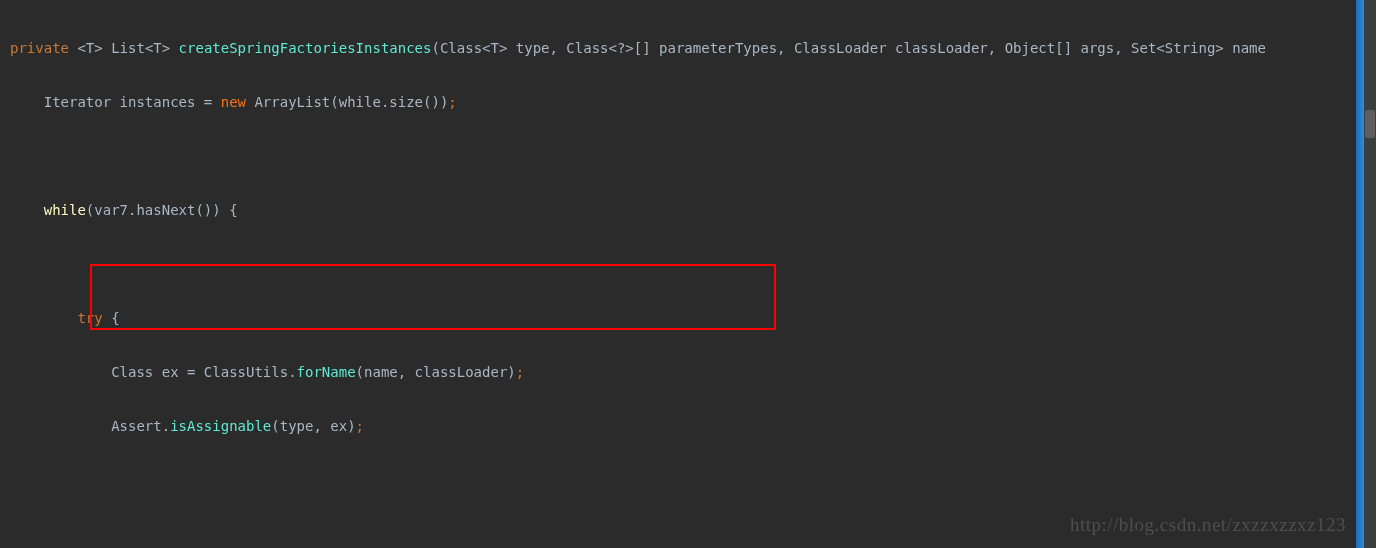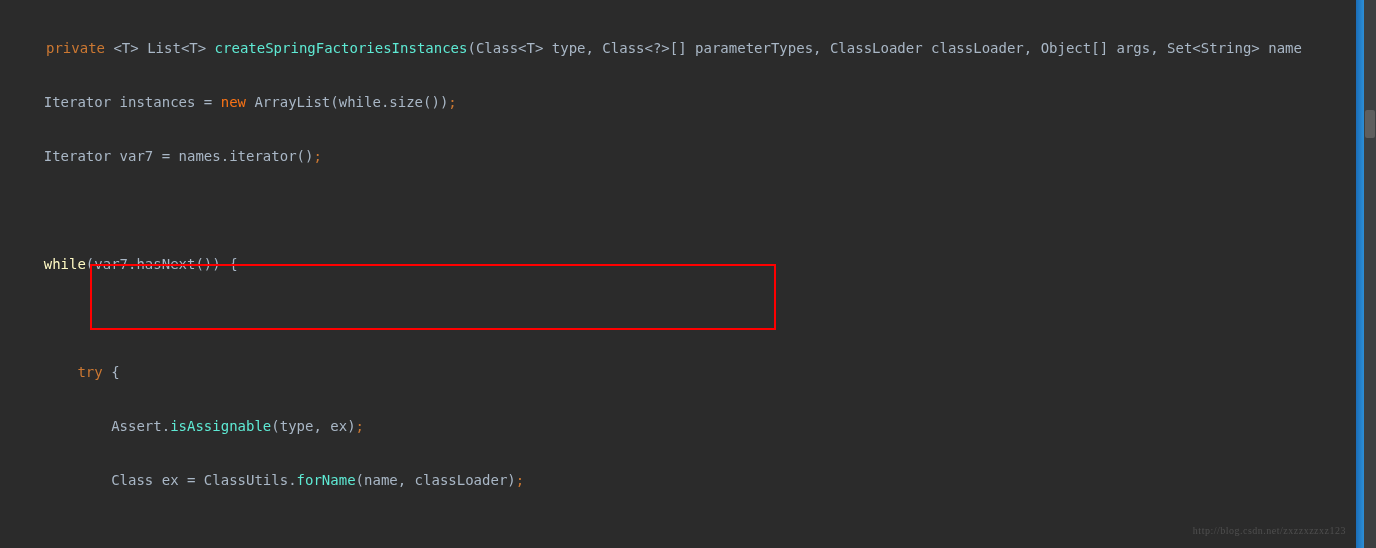--- a/index.html
+++ b/index.html
@@ -19,21 +19,21 @@
     }
     .editor {
       padding: 8px 0 8px 10px;
       line-height: 27px;
       white-space: pre;
       position: relative;
     }
     .line {
       height: 27px;
     }
-    .kw-private { color: #cc7832; margin-left: 36px; }
+    .kw-private { color: #cc7832; }
     .kw-new { color: #f97316; }
     .kw-while { color: #fef9c3; }
     .kw-try { color: #cc7832; }
     .method-name { color: #5eead4; }
     .semicolon { color: #cc7832; }
     .plain { color: #a9b7c6; }
     
     .highlight-box {
       position: absolute;
       border: 2px solid #ff0000;
@@ -66,39 +66,38 @@
       width: 8px;
       height: 548px;
       background: linear-gradient(to right, #1a6db8, #2c8fd8);
     }
     
     .watermark {
       position: absolute;
       bottom: 12px;
       right: 30px;
       color: #666;
-      font-size: 10px;
+      font-size: 19px;
       font-family: serif;
       opacity: 0.6;
       letter-spacing: 0.5px;
     }
   </style>
 </head>
 <body>
 
 <div class="editor">
 <div class="line"><span class="kw-private">private</span><span class="plain"> &lt;T&gt; </span><span class="plain">List&lt;T&gt; </span><span class="method-name">createSpringFactoriesInstances</span><span class="plain">(Class&lt;T&gt; type, Class&lt;?&gt;[] parameterTypes, ClassLoader classLoader, Object[] args, Set&lt;String&gt; name</span></div>
 <div class="line"><span class="plain">    Iterator instances = </span><span class="kw-new">new</span><span class="plain"> ArrayList(while.size())</span><span class="semicolon">;</span></div>
-<div class="line"><span class="plain">    Iterator var7 = names.iterator()</span><span class="semicolon">;</span></div>
 <div class="line"></div>
 <div class="line"><span class="kw-while">    while</span><span class="plain">(var7.hasNext()) {</span></div>
 <div class="line"></div>
 <div class="line"><span class="kw-try">        try</span><span class="plain"> {</span></div>
+<div class="line"><span class="plain">            Class ex = ClassUtils.</span><span class="method-name">forName</span><span class="plain">(name, classLoader)</span><span class="semicolon">;</span></div>
 <div class="line"><span class="plain">            Assert.</span><span class="method-name">isAssignable</span><span class="plain">(type, ex)</span><span class="semicolon">;</span></div>
-<div class="line"><span class="plain">            Class ex = ClassUtils.</span><span class="method-name">forName</span><span class="plain">(name, classLoader)</span><span class="semicolon">;</span></div>
 
 
 
 
 
 
 
 
 
 

